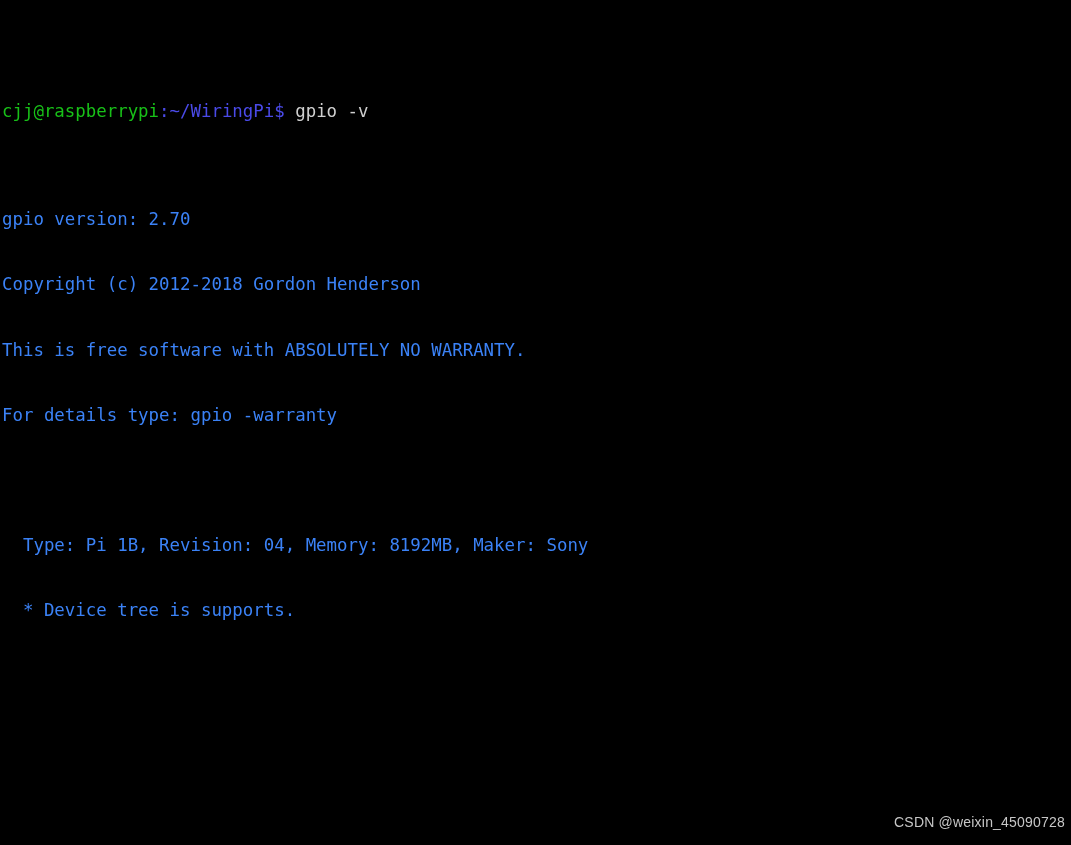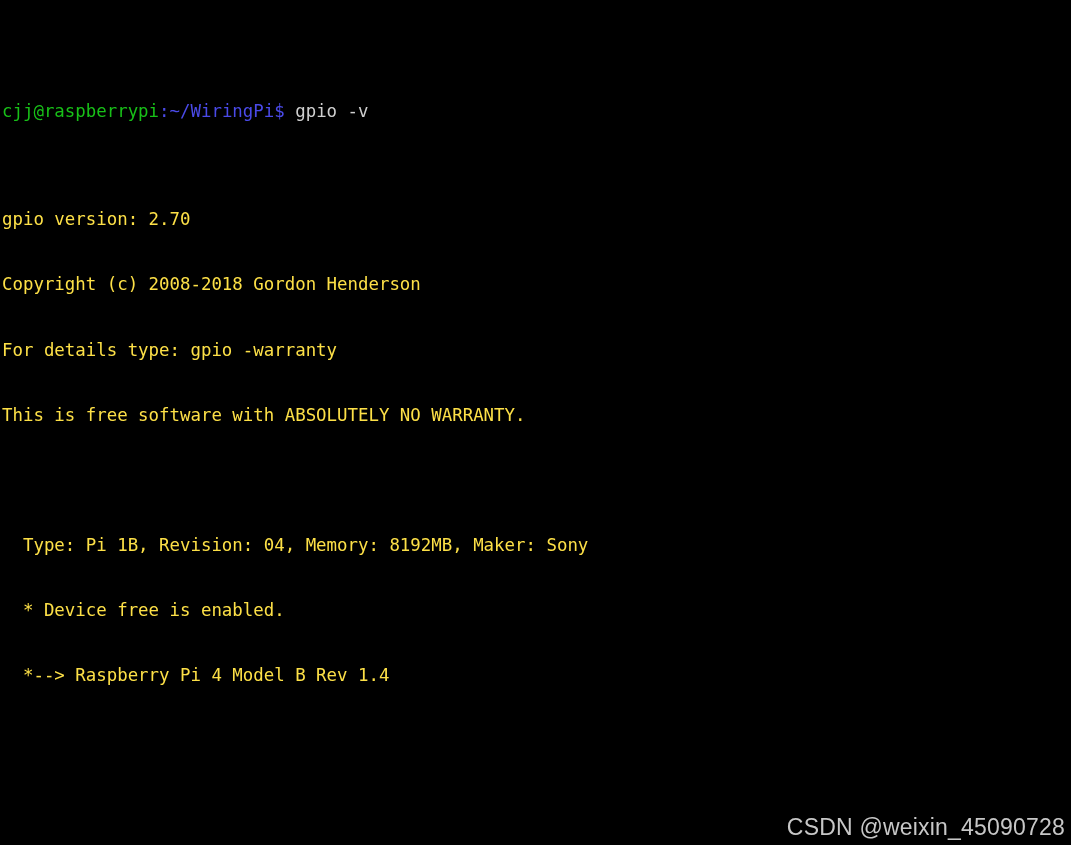--- a/index.html
+++ b/index.html
@@ -33,52 +33,51 @@
   }
   .line {
     white-space: pre;
     height: 21.7px;
     font-size: 17.4px;
     line-height: 21.7px;
     display: block;
   }
   .user  { color: #18c018; }
   .path  { color: #4a4ae8; }
-  .out   { color: #fde047; }
+  .out   { color: #3b82f6; }
   .cmd   { color: #cfcfcf; }
   #watermark {
     position: absolute;
     right: 6px;
     top: 814px;
     font-family: "Liberation Sans", "DejaVu Sans", sans-serif;
-    font-size: 23px;
+    font-size: 14px;
     color: #d8d8d8;
     opacity: 0.92;
     white-space: pre;
     letter-spacing: 0.2px;
     pointer-events: none;
   }
 </style>
 </head>
 <body>
 
 <div id="terminal">
 
   
   <span class="line"><span class="user">cjj@raspberrypi</span><span class="path">:~/WiringPi</span><span class="path">$</span><span class="cmd"> gpio -v</span></span>
 
   
   <span class="line out">gpio version: 2.70</span>
-  <span class="line out">Copyright (c) 2008-2018 Gordon Henderson</span>
+  <span class="line out">Copyright (c) 2012-2018 Gordon Henderson</span>
+  <span class="line out">This is free software with ABSOLUTELY NO WARRANTY.</span>
   <span class="line out">For details type: gpio -warranty</span>
-  <span class="line out">This is free software with ABSOLUTELY NO WARRANTY.</span>
   <span class="line out"></span>
   <span class="line out">  Type: Pi 1B, Revision: 04, Memory: 8192MB, Maker: Sony</span>
-  <span class="line out">  * Device free is enabled.</span>
-  <span class="line out">  *--&gt; Raspberry Pi 4 Model B Rev 1.4</span>
+  <span class="line out">  * Device tree is supports.</span>
 
   
   
 
   
   
   
   
 
   

